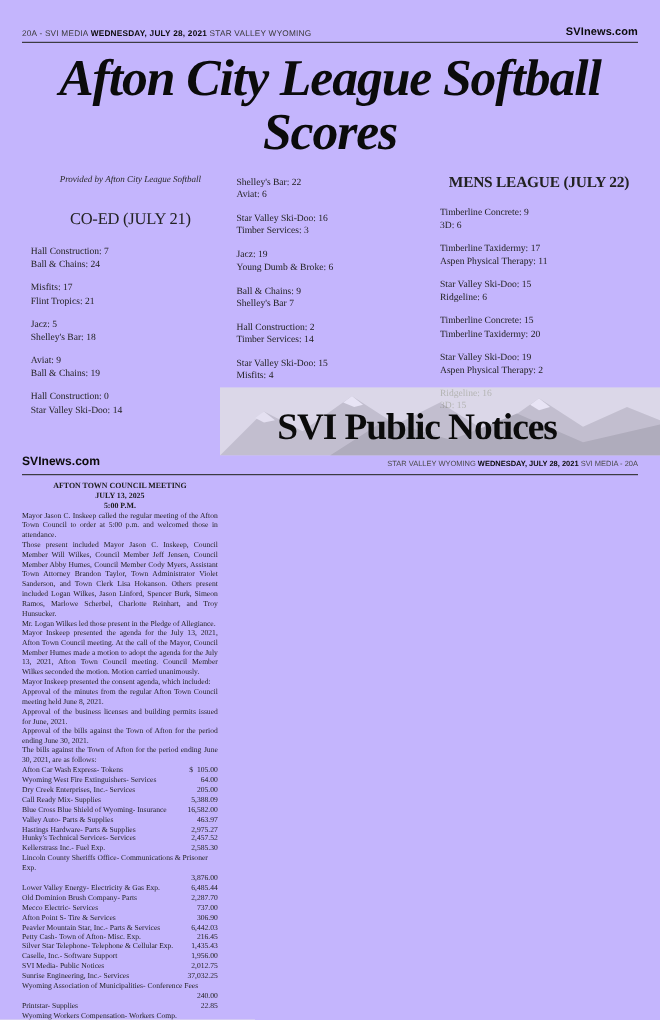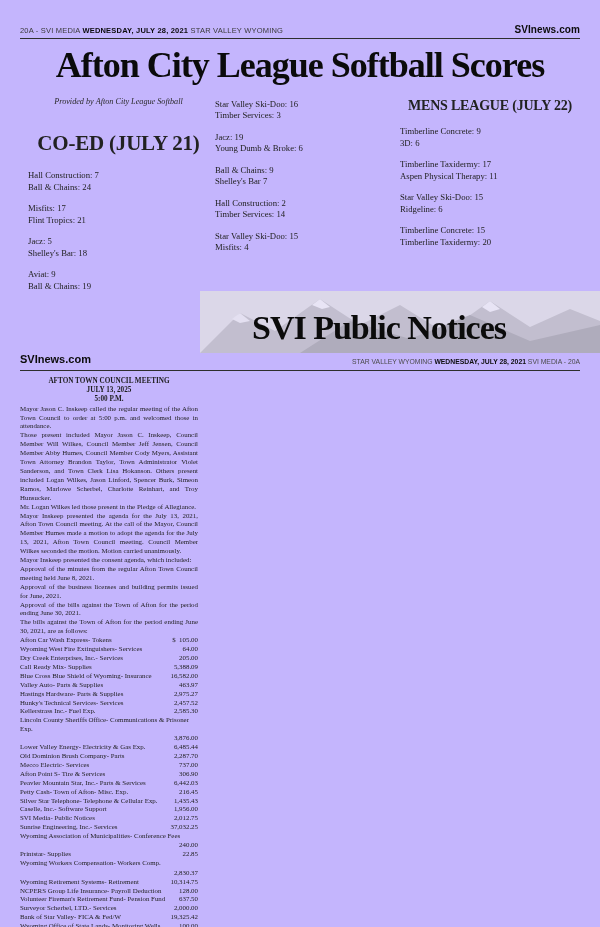--- a/index.html
+++ b/index.html
@@ -6,29 +6,29 @@
   .page{width:600px;height:927px;background:#c4b5fd;color:#161616;position:relative;
         overflow:hidden;box-sizing:border-box;padding:0 20px;margin:0 auto;
         font-family:"Liberation Serif",serif;}
   
   .topbar{display:flex;justify-content:space-between;align-items:flex-end;padding-top:24px;
           font-family:"Liberation Sans",sans-serif;font-size:7.5px;color:#3a3a3a;letter-spacing:.2px;}
   .topbar b{color:#0c0c0c;}
   .site-logo{font-weight:bold;font-size:10px;color:#0c0c0c;letter-spacing:.1px;}
   .rule{border-top:1.2px solid #2e2e2e;margin-top:3px;}
   
-  .headline{font-size:36px;font-weight:bold;text-align:center;letter-spacing:-1px;
-            margin:8px 0 0;color:#0b0b0b;line-height:1.05;}
+  .headline{font-size:47px;font-weight:bold;text-align:center;letter-spacing:-1px;
+            margin:8px 0 0;color:#0b0b0b;line-height:1.05;font-style:italic;}
   
   .scores{display:flex;margin-top:12px;height:192px;font-size:8.7px;line-height:1.32;color:#222;}
   .sc1{width:195px;box-sizing:border-box;padding:0 6px 0 8px;}
   .sc2{width:185px;box-sizing:border-box;padding-top:2px;}
   .sc3{width:180px;box-sizing:border-box;}
   .provided{font-style:italic;text-align:center;font-size:8.2px;color:#2a2a2a;}
-  .coed-title{text-align:center;font-weight:bold;font-size:21px;margin-top:22px;margin-bottom:13px;letter-spacing:-.2px;}
+  .coed-title{text-align:center;font-weight:normal;font-size:15px;margin-top:22px;margin-bottom:13px;letter-spacing:-.2px;}
   .mens-title{text-align:center;font-weight:bold;font-size:14px;margin-bottom:11px;letter-spacing:-.2px;}
   .game{margin-bottom:10px;}
   
   .pn-head{position:relative;height:60px;margin-top:4px;}
   .pn-art{position:absolute;right:-20px;top:-2px;width:400px;height:62px;opacity:.75;}
   .pn-title{position:absolute;left:232px;top:16px;font-size:34px;font-weight:bold;
             letter-spacing:-1px;color:#0b0b0b;white-space:nowrap;}
   .pn-bar{display:flex;justify-content:space-between;align-items:flex-end;padding-bottom:2px;position:relative;}
   .pn-bar-right{font-family:"Liberation Sans",sans-serif;font-size:6.8px;color:#4a4a4a;}
   .pn-bar-right b{color:#0d0d0d;}
@@ -73,24 +73,32 @@
             <div>Flint Tropics: 21</div>
           </div>
           <div class="game">
             <div>Jacz: 5</div>
             <div>Shelley's Bar: 18</div>
           </div>
           <div class="game">
             <div>Aviat: 9</div>
             <div>Ball &amp; Chains: 19</div>
           </div>
+          <div class="game">
+            <div>Hall Construction: 0</div>
+            <div>Star Valley Ski-Doo: 14</div>
+          </div>
         </div>
     </div>
     <div class="sc2">
       <div>
+          <div class="game">
+            <div>Shelley's Bar: 22</div>
+            <div>Aviat: 6</div>
+          </div>
           <div class="game">
             <div>Star Valley Ski-Doo: 16</div>
             <div>Timber Services: 3</div>
           </div>
           <div class="game">
             <div>Jacz: 19</div>
             <div>Young Dumb &amp; Broke: 6</div>
           </div>
           <div class="game">
             <div>Ball &amp; Chains: 9</div>
@@ -117,20 +125,28 @@
             <div>Timberline Taxidermy: 17</div>
             <div>Aspen Physical Therapy: 11</div>
           </div>
           <div class="game">
             <div>Star Valley Ski-Doo: 15</div>
             <div>Ridgeline: 6</div>
           </div>
           <div class="game">
             <div>Timberline Concrete: 15</div>
             <div>Timberline Taxidermy: 20</div>
+          </div>
+          <div class="game">
+            <div>Star Valley Ski-Doo: 19</div>
+            <div>Aspen Physical Therapy: 2</div>
+          </div>
+          <div class="game">
+            <div>Ridgeline: 16</div>
+            <div>3D: 15</div>
           </div>
         </div>
     </div>
   </div>
 
   <div class="pn-head">
     <svg class="pn-art" viewBox="0 0 400 62" preserveAspectRatio="none">
       <rect x="0" y="0" width="400" height="62" fill="#e3e3e1"></rect>
       <polygon points="0,62 40,22 75,40 120,8 160,34 200,14 245,42 290,10 330,36 370,18 400,30 400,62" fill="#c2c2c0"></polygon>
       <polygon points="100,62 150,30 210,48 270,24 330,50 400,34 400,62" fill="#a9a9a7"></polygon>

